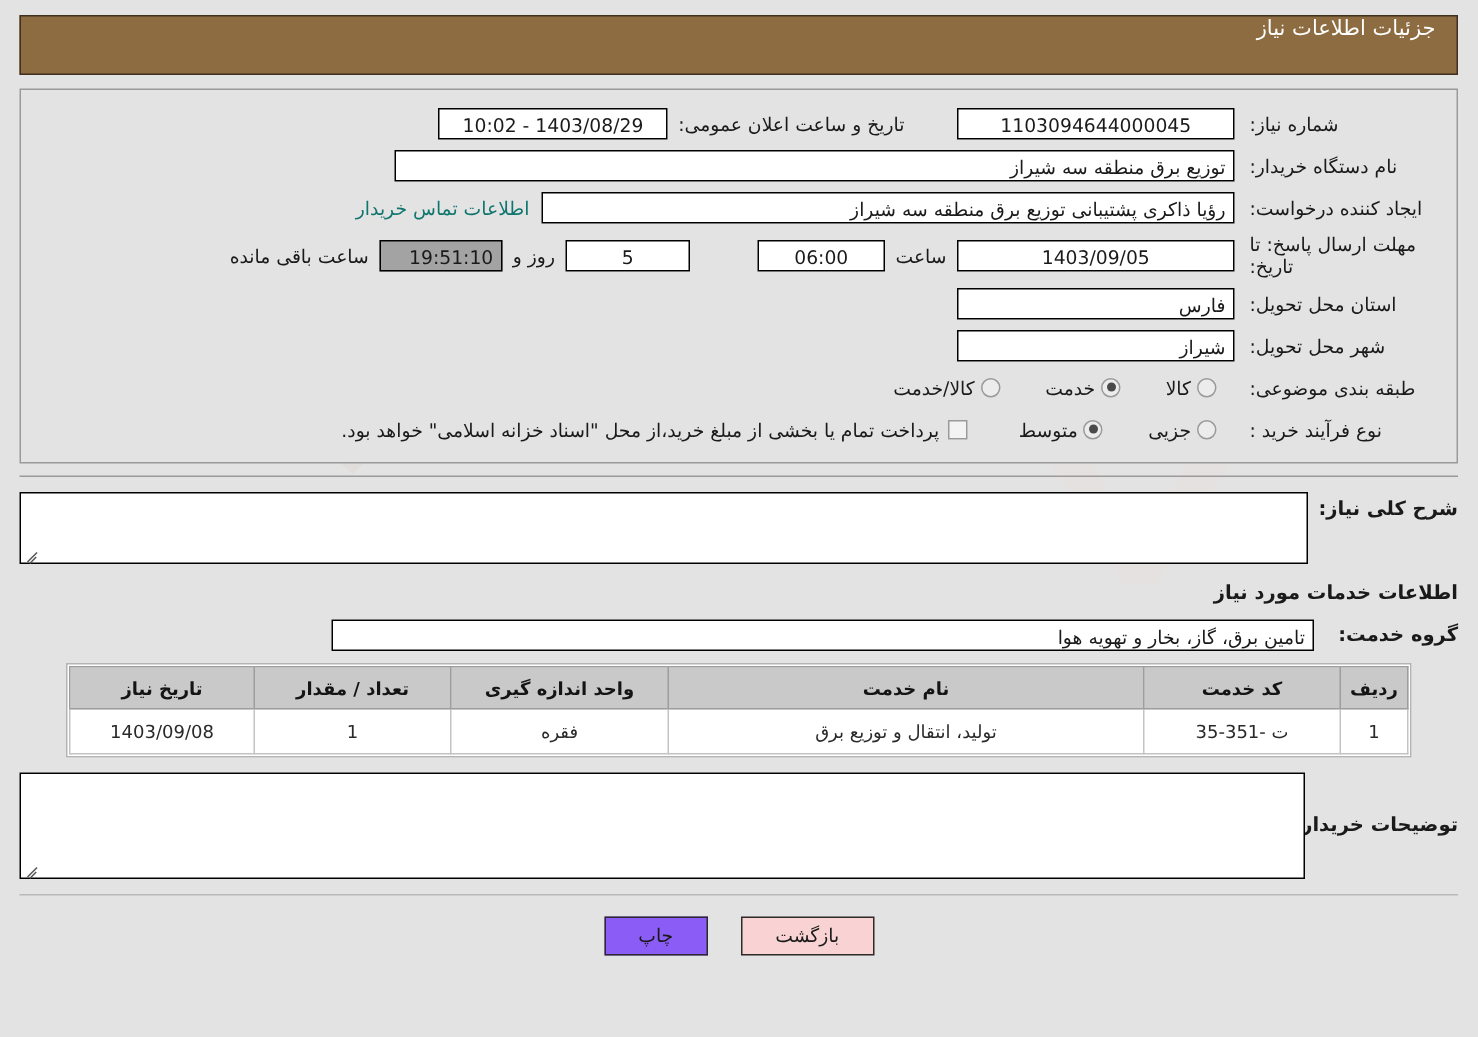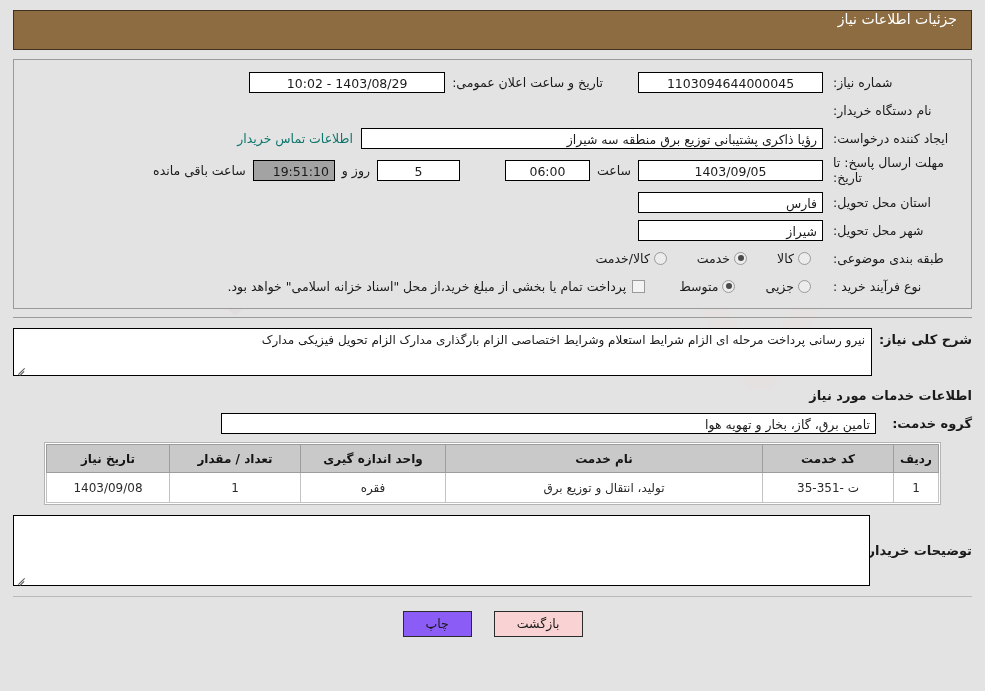--- a/index.html
+++ b/index.html
@@ -295,25 +295,26 @@
   <div class="titlebar">
     <span class="t">جزئیات اطلاعات نیاز</span>
   </div>
 
   <div class="panel">
 
     <div class="row">
       <div class="lbl">شماره نیاز:</div>
       <div class="fld center" style="width:185px">1103094644000045</div>
       <div class="inline-lbl" style="margin-right:28px">تاریخ و ساعت اعلان عمومی:</div>
-      <div class="fld center" style="width:196px">1403/08/29 - 10:02</div>
+      <div class="fld center" style="width:153px">1403/08/29 - 10:02</div>
     </div>
 
     <div class="row">
       <div class="lbl">نام دستگاه خریدار:</div>
+      <div class="fld right" style="width:560px">توزیع برق منطقه سه شیراز</div>
     </div>
 
     <div class="row">
       <div class="lbl">ایجاد کننده درخواست:</div>
       <div class="fld right" style="width:462px">رؤیا ذاکری پشتیبانی توزیع برق منطقه سه شیراز</div>
       <div class="linkish">اطلاعات تماس خریدار</div>
     </div>
 
     <div class="row" style="min-height:34px">
       <div class="lbl two">مهلت ارسال پاسخ: تا تاریخ:</div>
@@ -355,21 +356,20 @@
       <span class="checkbox" style="margin-right:34px"></span>
       <span class="note-text">پرداخت تمام یا بخشی از مبلغ خرید،از محل "اسناد خزانه اسلامی" خواهد بود.</span>
     </div>
 
   </div>
 
   <div class="sec">
     <div style="display:flex;align-items:flex-start;gap:10px">
       <div class="bold-lbl" style="width:90px;flex:0 0 90px;text-align:right;padding-top:4px">شرح کلی نیاز:</div>
       <div class="textarea" style="flex:1;height:48px">
-        <span>نیرو رسانی پرداخت مرحله ای الزام شرایط استعلام وشرایط اختصاصی الزام بارگذاری مدارک الزام تحویل فیزیکی مدارک</span>
         <span class="grip"></span>
       </div>
     </div>
   </div>
 
   <div class="heading2">اطلاعات خدمات مورد نیاز</div>
 
   <div style="display:flex;align-items:center;margin:10px 13px 0 13px">
     <div class="bold-lbl" style="width:90px;flex:0 0 90px;text-align:right">گروه خدمت:</div>
     <div class="fld right" style="width:655px;margin-right:6px">تامین برق، گاز، بخار و تهویه هوا</div>

